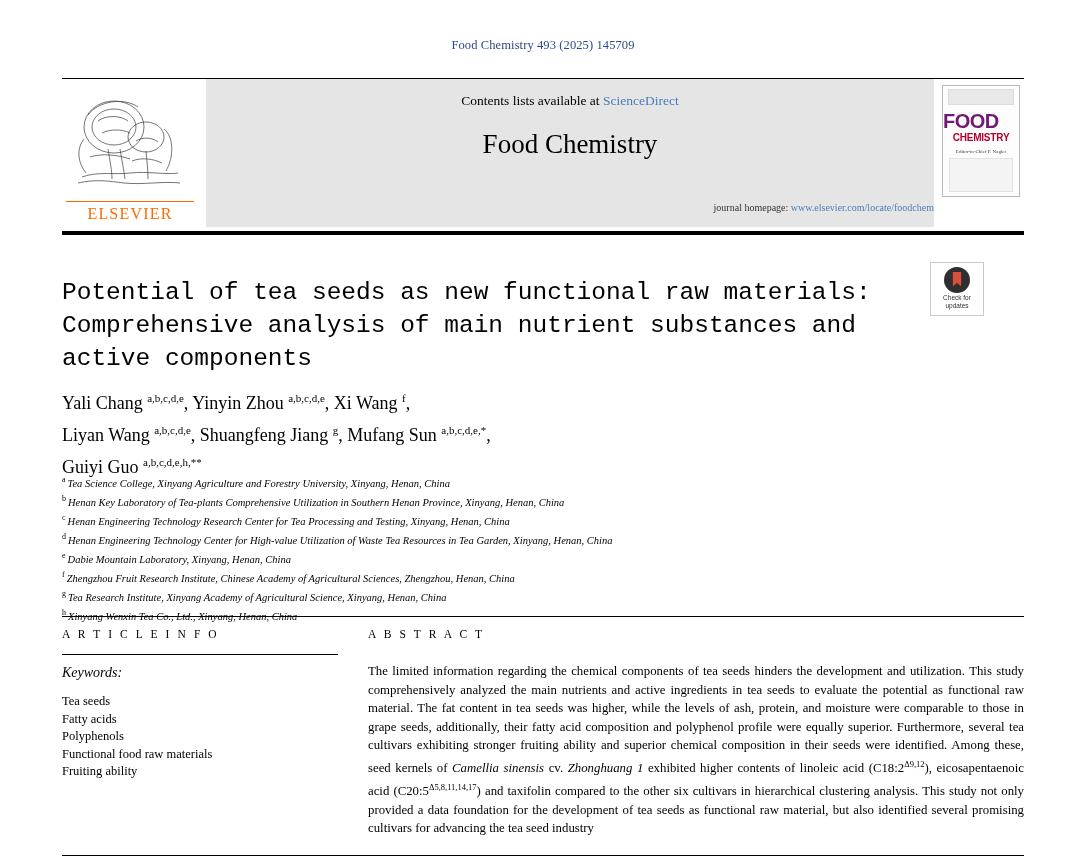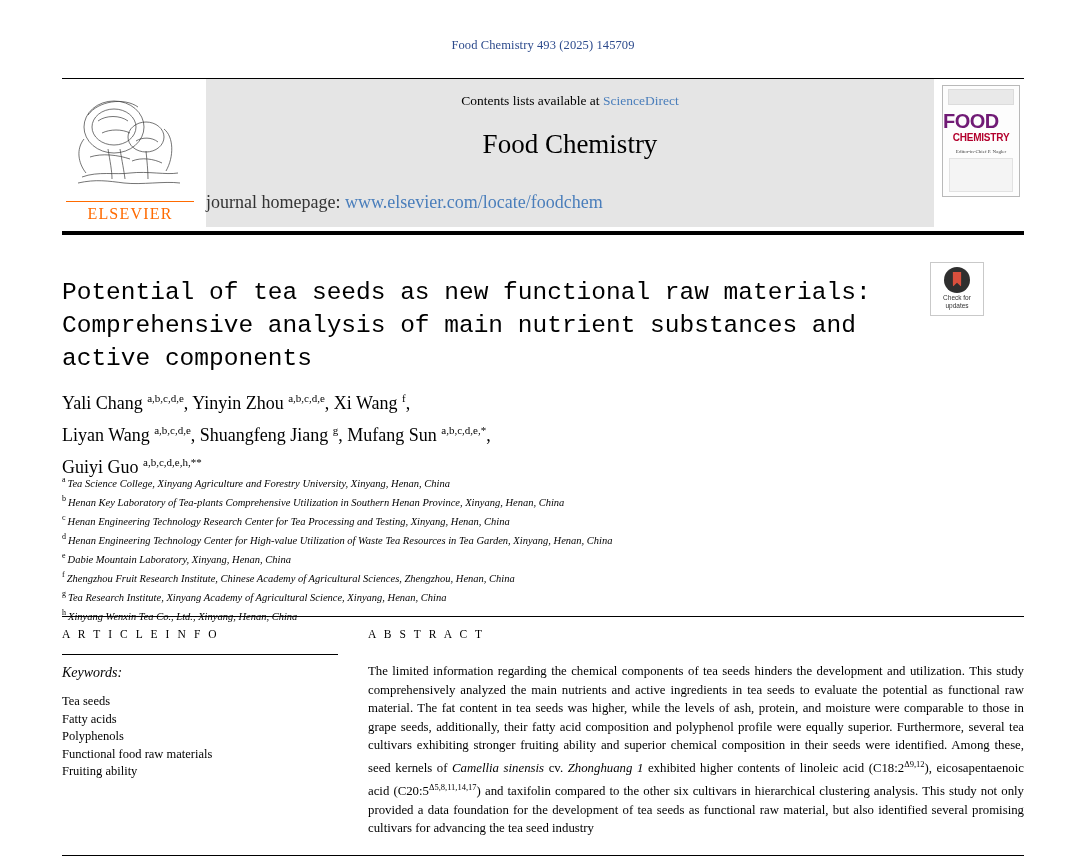--- a/index.html
+++ b/index.html
@@ -108,22 +108,22 @@
     width: 100%;
     text-align: center;
     font-size: 27px;
     font-family: "Liberation Serif", serif;
   }
   .homepage-line {
     position: absolute;
     bottom: 14px;
     left: 0;
     width: 100%;
-    text-align: left;
-    font-size: 18px;
+    text-align: right;
+    font-size: 10px;
     color: #333;
     margin-top: 44px;
   }
   .homepage-line .url {
     color: #4a7ebb;
   }
   .cover-cell {
     width: 84px;
     flex: 0 0 84px;
     position: relative;

